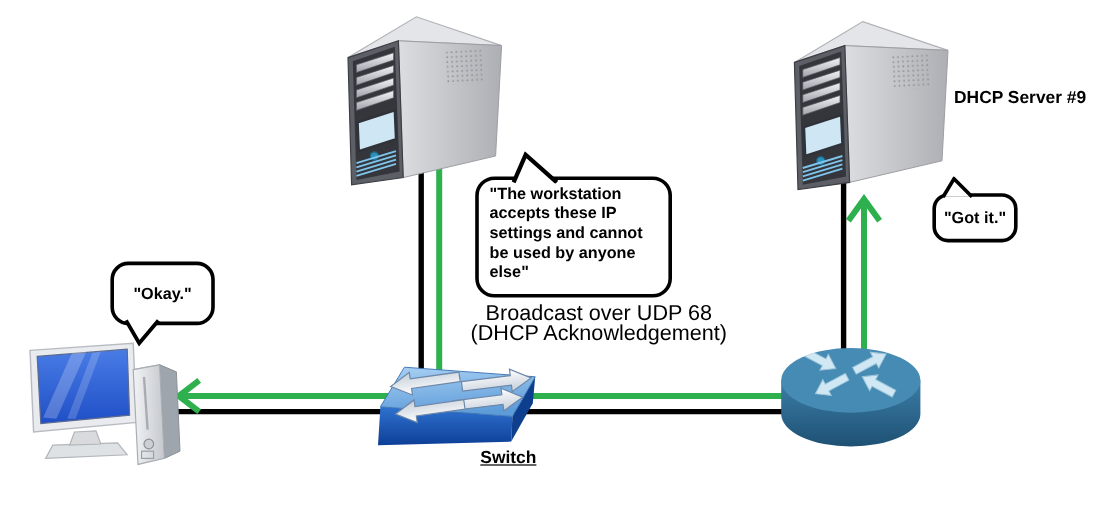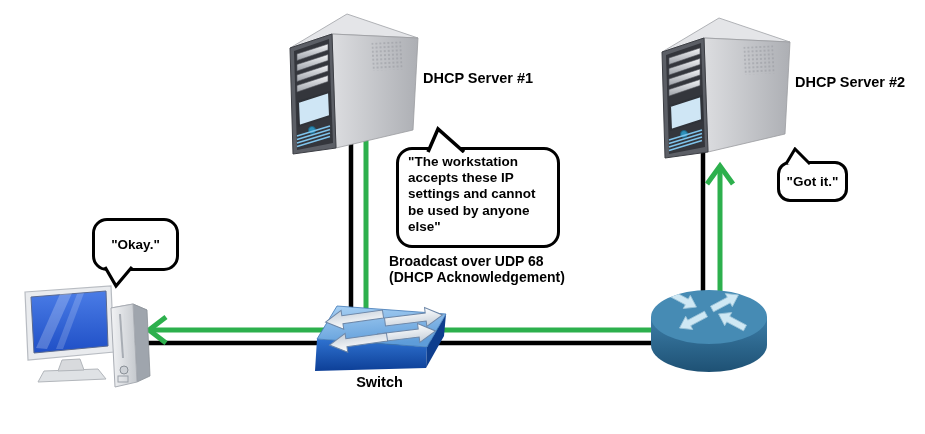--- a/index.html
+++ b/index.html
@@ -1,23 +1,23 @@
 <!DOCTYPE html>
 <html><head>
 <meta charset="utf-8">
 <style>
   html,body{margin:0;padding:0;background:#fff;}
   .canvas{position:relative;width:925px;height:434px;background:#ffffff;overflow:hidden;
           font-family:"Liberation Sans",sans-serif;color:#000;}
   svg.overlay{position:absolute;left:0;top:0;}
   svg.icon{position:absolute;}
   .node-label{position:absolute;font-weight:bold;font-size:14.5px;line-height:16px;white-space:nowrap;}
-  .node-label.center{text-align:center;}
+  .node-label.center{text-align:right;text-decoration:underline;}
   .prewrap{white-space:pre-line;}
-  .caption{position:absolute;font-weight:bold;font-size:14px;line-height:16px;white-space:pre-line;}
+  .caption{position:absolute;font-weight:normal;font-size:18px;line-height:16px;white-space:pre-line;text-align:center;}
   .bubble{position:absolute;background:#fff;border:3.5px solid #000;box-sizing:border-box;
           font-weight:bold;font-size:13.5px;color:#000;z-index:5;}
   .bubble.flex{display:flex;align-items:center;justify-content:center;}
   .bubble-text{white-space:pre-line;line-height:16.2px;}
   .tail{position:absolute;z-index:6;}
   .flow{stroke:#2db04d;}
   .cable{stroke:#000000;}
 </style>
 </head>
 <body>
@@ -149,22 +149,21 @@
   <svg class="icon" style="left:14px;top:282px" width="150" height="112" viewBox="0 0 150 112">
       <use href="#sym-desktop"></use>
     </svg>
   <svg class="icon" style="left:305px;top:295px" width="150" height="90" viewBox="0 0 150 90">
       <use href="#sym-switch"></use>
     </svg>
   <svg class="icon" style="left:648px;top:286px" width="122" height="92" viewBox="0 0 122 92">
       <use href="#sym-router"></use>
     </svg>
 
-  <div class="node-label" style="left:423px;top:70px">DHCP Server #1</div>
-  <div class="node-label" style="left:795px;top:74px">DHCP Server #2</div>
+  <div class="node-label" style="left:795px;top:74px">DHCP Server #9</div>
   <div class="node-label center" style="left:312px;top:374px;width:135px">Switch</div>
 
   <div class="caption" style="left:389px;top:253px;width:220px">Broadcast over UDP 68
 (DHCP Acknowledgement)</div>
 
   <div class="bubble" style="left:396px;top:147px;width:164px;height:101px;border-radius:16px;padding:4px 6px 4px 9px">
     <span class="bubble-text">"The workstation
 accepts these IP
 settings and cannot
 be used by anyone

